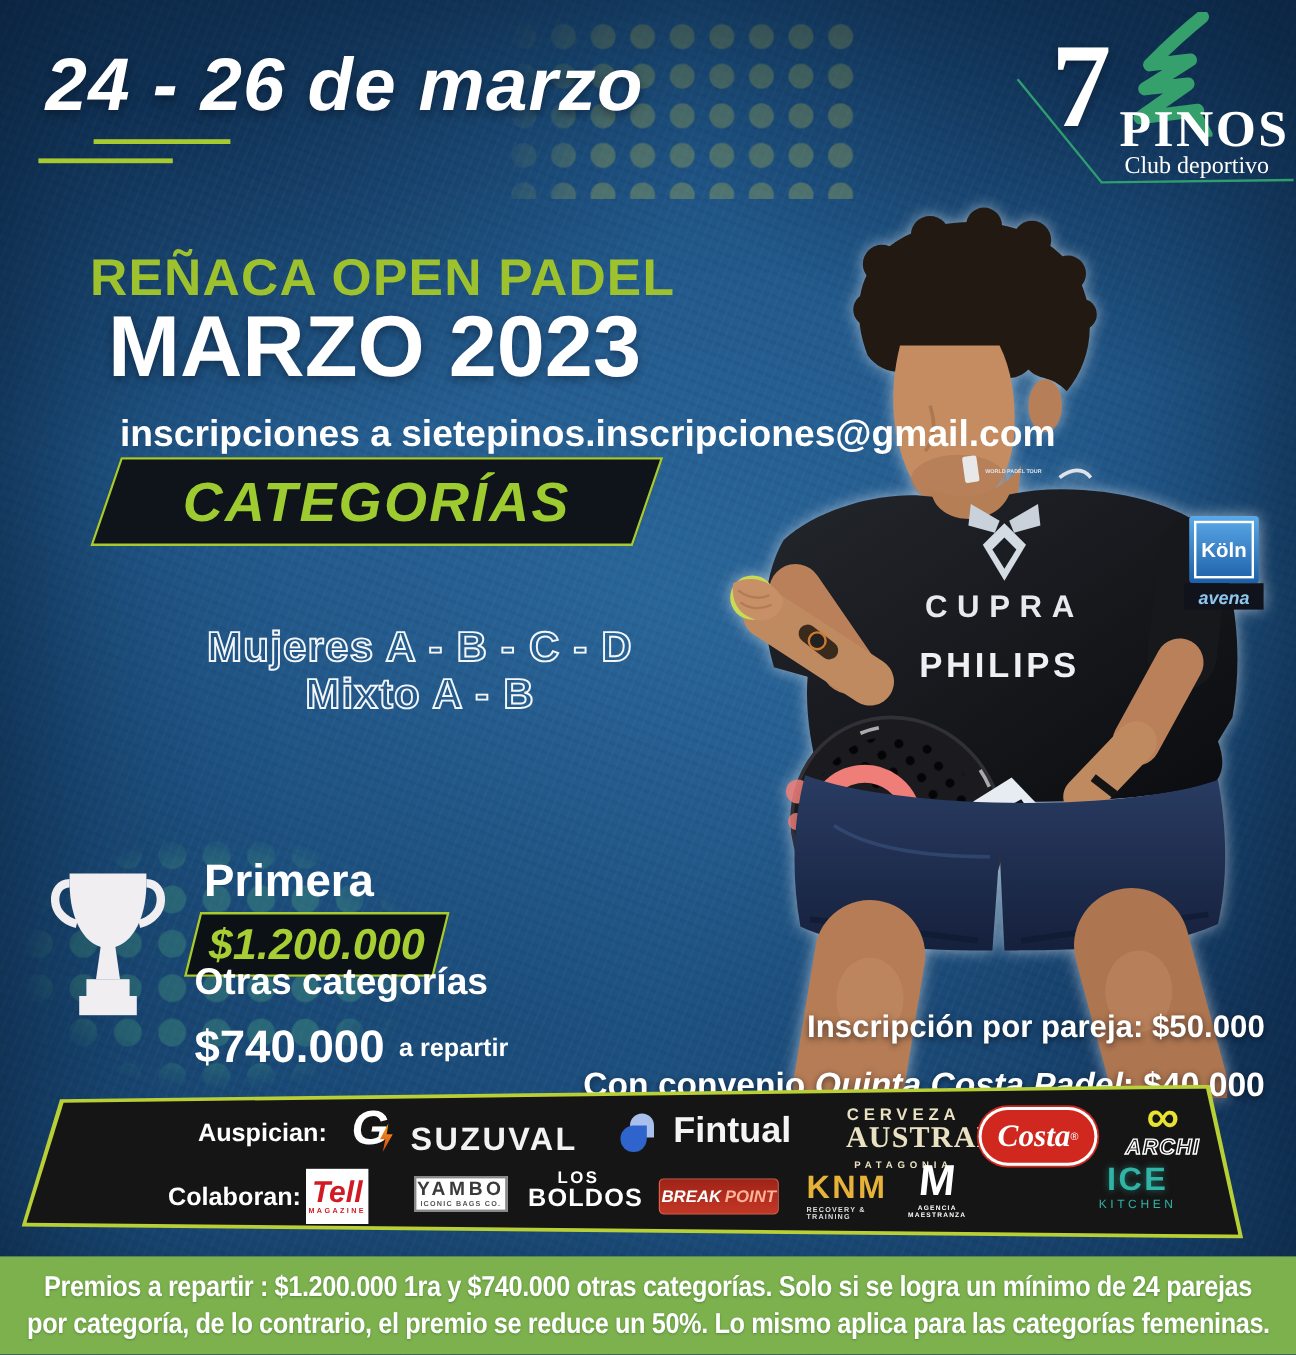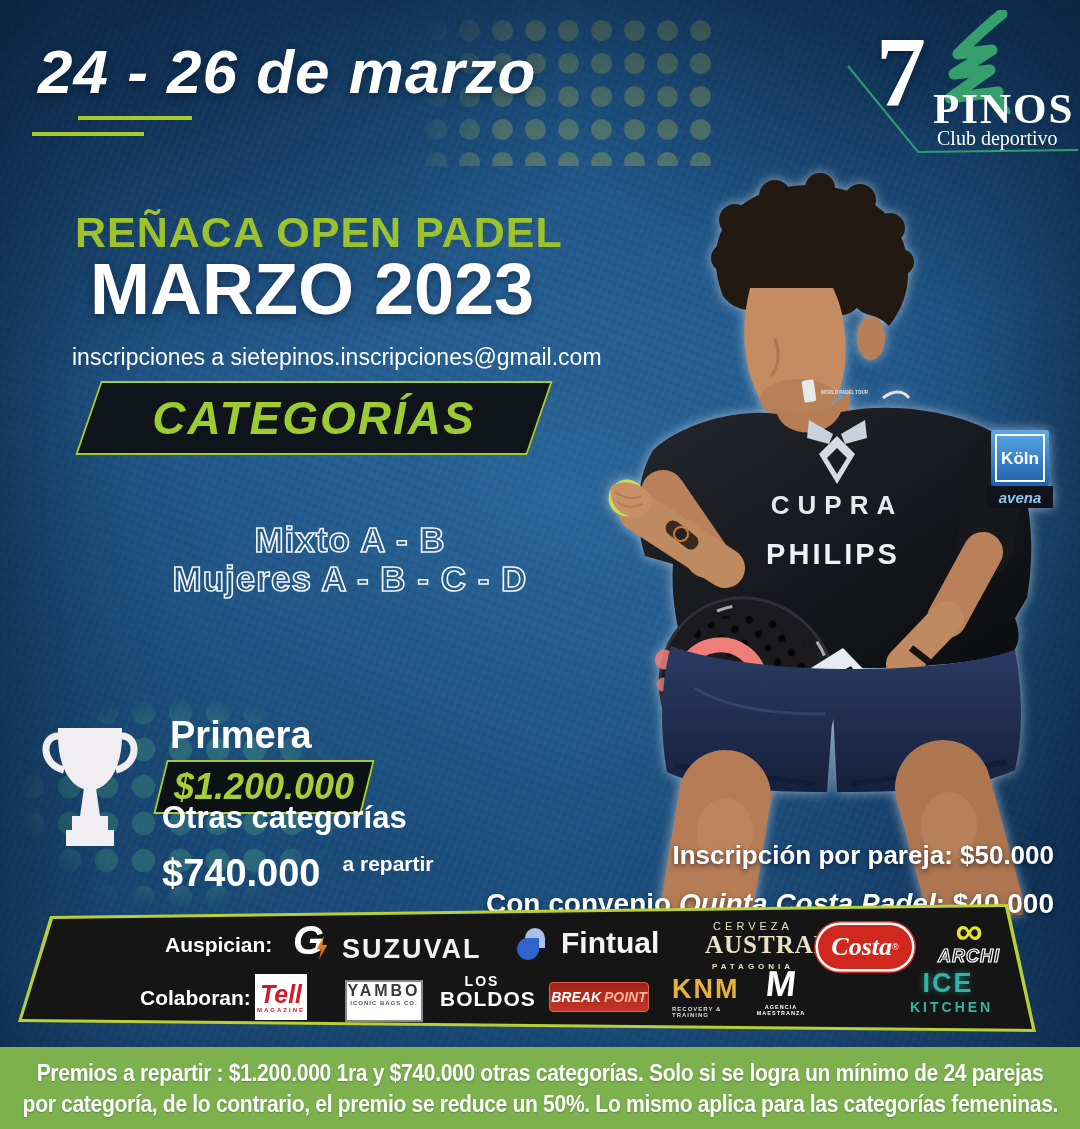--- a/index.html
+++ b/index.html
@@ -40,41 +40,41 @@
   .uline2{left:32px;top:132px;width:112px;}
 
   
   .logo-7{left:876px;top:22px;font-family:"Liberation Serif",serif;font-size:100px;font-weight:700;line-height:1;z-index:3;text-shadow:0 2px 6px rgba(0,10,25,.5);}
   .logo-pinos{left:933px;top:84px;font-family:"Liberation Serif",serif;font-size:43px;font-weight:700;letter-spacing:2px;z-index:3;}
   .logo-tag{left:937px;top:127px;font-family:"Liberation Serif",serif;font-size:20px;z-index:3;}
 
   
   .title-top{left:75px;top:208px;font-size:43px;font-weight:900;letter-spacing:1px;color:#9dc22d;z-index:3;}
   .title-main{left:90px;top:248px;font-size:72px;font-weight:900;letter-spacing:0;z-index:3;text-shadow:0 3px 8px rgba(0,10,25,.4);}
-  .title-contact{left:72px;top:344px;font-size:23px;font-weight:400;z-index:3;}
+  .title-contact{left:100px;top:344px;font-size:31px;font-weight:700;z-index:3;}
 
   
   .cat-banner{left:88px;top:381px;width:452px;height:74px;z-index:3;
     transform:skewX(-19deg);background:#0e141a;border:2px solid #a6ca2f;box-sizing:border-box;}
   .cat-banner-text{position:absolute;inset:0;transform:skewX(19deg);
     display:flex;align-items:center;justify-content:center;
     font-size:46px;font-weight:900;font-style:italic;letter-spacing:2px;color:#9ecb2f;}
   .cat-list{left:60px;top:520px;width:580px;text-align:center;z-index:3;}
   .cat-row{font-size:35px;font-weight:800;letter-spacing:1px;line-height:39px;
     color:transparent;-webkit-text-stroke:1.6px rgba(255,255,255,.95);}
 
   
   .prize-first-label{left:170px;top:714px;font-size:38px;font-weight:800;z-index:3;}
   .prize-badge{left:160px;top:760px;width:208px;height:54px;z-index:3;transform:skewX(-14deg);
     background:#0c1116;border:2px solid #a6ca2f;box-sizing:border-box;}
   .prize-badge-text{position:absolute;inset:0;transform:skewX(14deg);
     display:flex;align-items:center;justify-content:center;
     font-size:36px;font-weight:900;font-style:italic;color:#a7cf33;}
   .prize-others-label{left:162px;top:800px;font-size:31px;font-weight:800;z-index:3;}
-  .prize-others-row{left:162px;top:852px;z-index:3;display:flex;align-items:flex-start;gap:10px;}
+  .prize-others-row{left:162px;top:852px;z-index:3;display:flex;align-items:center;}
   .prize-others-amount{font-size:38px;font-weight:800;}
   .prize-others-note{font-size:21px;font-weight:700;margin-left:12px;}
 
   
   .fees{right:26px;top:840px;z-index:3;text-align:right;text-shadow:0 2px 5px rgba(0,8,20,.6);}
   .fees-line1{font-size:26px;font-weight:700;}
   .fees-line2{font-size:28px;font-weight:600;margin-top:17px;}
   .fees-brand{font-weight:800;font-style:italic;}
 
   
@@ -88,54 +88,54 @@
   .sp-suzuval{font-size:27px;font-weight:900;letter-spacing:2px;color:#f2f2f2;}
   .gat-g{font-size:40px;font-weight:900;color:#fff;line-height:1;font-style:italic;}
   .gat-bolt{position:absolute;left:22px;top:16px;width:14px;height:24px;
     background:linear-gradient(#f7a01d,#d8450f);
     clip-path:polygon(62% 0, 12% 56%, 44% 56%, 28% 100%, 88% 38%, 52% 38%);}
   .fin-icon{position:absolute;left:0;top:4px;width:34px;height:34px;}
   .fin-a{position:absolute;left:8px;top:0;width:20px;height:20px;background:#a9bfec;border-radius:50% 50% 0 50%;}
   .fin-b{position:absolute;left:0;top:10px;width:22px;height:22px;background:#2f64cc;border-radius:50% 0 50% 50%;}
   .fin-text{position:absolute;left:44px;top:2px;font-size:30px;font-weight:700;color:#f4f4f4;}
   .austral{width:96px;text-align:center;color:#e9e1c2;}
-  .austral-top{font-size:11px;font-weight:400;letter-spacing:4px;}
+  .austral-top{font-size:14px;font-weight:700;letter-spacing:4px;}
   .austral-name{font-family:"Liberation Serif",serif;font-size:25px;font-weight:700;letter-spacing:1px;line-height:1.05;}
   .austral-bottom{font-size:8px;font-weight:700;letter-spacing:4px;margin-top:4px;}
   .costa{width:94px;height:44px;background:#d0281e;border-radius:22px;box-shadow:0 0 0 2.5px #fff, 0 0 0 4px #d0281e;
     display:flex;align-items:center;justify-content:center;}
   .costa-text{font-size:26px;font-weight:900;font-style:italic;color:#fff;font-family:"Liberation Serif",serif;}
   .costa-r{font-size:9px;color:#fff;vertical-align:top;}
   .archi{width:82px;text-align:center;}
   .archi-symbol{font-size:38px;font-weight:900;color:#e8e332;line-height:.8;}
   .archi-name{font-size:18px;font-weight:900;font-style:italic;letter-spacing:1px;
     color:transparent;-webkit-text-stroke:1.2px #fff;}
   .tell{width:52px;height:46px;background:#fff;display:flex;flex-direction:column;align-items:center;justify-content:center;}
   .tell-name{color:#d11a24;font-size:25px;font-weight:900;line-height:1;font-style:italic;}
   .tell-sub{color:#d11a24;font-size:6px;font-weight:700;letter-spacing:2px;}
-  .yambo{width:78px;height:42px;background:#fff;border:2px solid #888;box-sizing:border-box;
-    display:flex;flex-direction:column;align-items:center;justify-content:flex-start;text-decoration:underline;}
+  .yambo{width:78px;height:30px;background:#fff;border:2px solid #888;box-sizing:border-box;
+    display:flex;flex-direction:column;align-items:center;justify-content:center;text-decoration:underline;}
   .yambo-name{color:#3a3a3a;font-size:16px;font-weight:700;letter-spacing:3px;line-height:1.1;}
   .yambo-sub{color:#555;font-size:6px;font-weight:700;letter-spacing:1px;}
   .boldos{width:84px;text-align:center;color:#fff;}
   .boldos-top{font-size:14px;font-weight:800;letter-spacing:2px;line-height:1;}
   .boldos-bottom{font-size:21px;font-weight:800;letter-spacing:1px;line-height:1.05;}
   .breakpoint{width:98px;height:28px;background:linear-gradient(#a02317,#c23726);border:1px solid #e0604a;border-radius:4px;
     display:flex;align-items:center;justify-content:center;gap:3px;}
   .bp1{font-size:14px;font-weight:900;font-style:italic;color:#fff;}
   .bp2{font-size:14px;font-weight:900;font-style:italic;color:#ffb199;}
   .knm{width:70px;text-align:left;}
   .knm-name{font-size:27px;font-weight:900;letter-spacing:2px;color:#e6b23a;line-height:1;}
   .knm-sub{font-size:6px;font-weight:700;letter-spacing:1px;color:#ddd;margin-top:3px;}
   .maestranza{width:66px;text-align:center;color:#fff;}
   .m-letter{font-size:36px;font-weight:900;line-height:1;transform:skewX(-6deg);}
   .m-sub{font-size:5.5px;font-weight:700;letter-spacing:1px;margin-top:2px;}
   .ice{width:76px;text-align:center;color:#2fb4a6;}
   .ice-1{font-size:27px;font-weight:900;letter-spacing:2px;line-height:1;text-shadow:0 0 6px rgba(47,180,166,.55);}
-  .ice-2{font-size:14px;font-weight:700;letter-spacing:3px;margin-top:2px;}
+  .ice-2{font-size:10px;font-weight:400;letter-spacing:3px;margin-top:2px;}
 
   
   .footer{left:0;top:1047px;width:1080px;height:82px;background:#7cb14e;z-index:5;
     display:flex;flex-direction:column;align-items:center;justify-content:center;gap:3px;}
   .footer-line{font-size:24px;font-weight:700;white-space:nowrap;letter-spacing:-.4px;
     transform:scaleX(.88);transform-origin:center;text-shadow:0 1px 2px rgba(20,60,20,.35);}
 </style>
 </head>
 <body>
 
@@ -274,22 +274,22 @@
   </svg>
 
   <div class="abs title-top">REÑACA OPEN PADEL</div>
   <div class="abs title-main">MARZO 2023</div>
   <div class="abs title-contact">inscripciones a sietepinos.inscripciones@gmail.com</div>
 
   <div class="abs cat-banner">
     <div class="cat-banner-text">CATEGORÍAS</div>
   </div>
   <div class="abs cat-list">
+    <div class="cat-row">Mujeres A - B - C - D</div>
     <div class="cat-row">Mixto A - B</div>
-    <div class="cat-row">Mujeres A - B - C - D</div>
   </div>
 
   <svg class="abs" style="left:40px;top:724px;z-index:3;" width="100" height="132" viewBox="0 0 100 132">
     <path fill="#f0eef0" d="M18,4 H82 V12 C82,44 68,66 50,66 C32,66 18,44 18,12 Z"></path>
     <path d="M18,12 C2,12 0,40 24,46" fill="none" stroke="#f0eef0" stroke-width="7"></path>
     <path d="M82,12 C98,12 100,40 76,46" fill="none" stroke="#f0eef0" stroke-width="7"></path>
     <path fill="#f0eef0" d="M44,64 H56 L60,92 H40 Z"></path>
     <rect x="32" y="92" width="36" height="14" fill="#f0eef0"></rect>
     <rect x="26" y="106" width="48" height="16" fill="#f0eef0"></rect>
   </svg>

